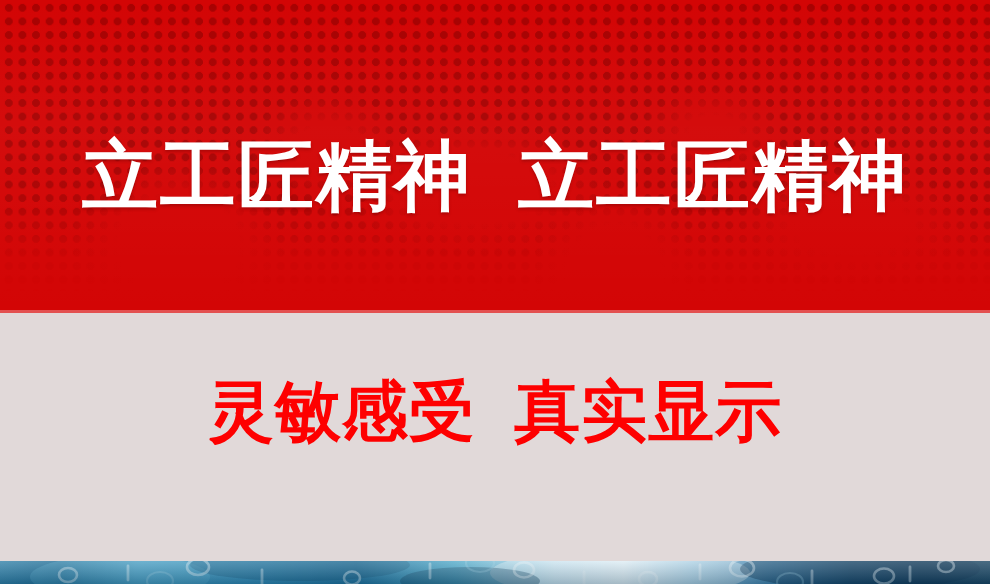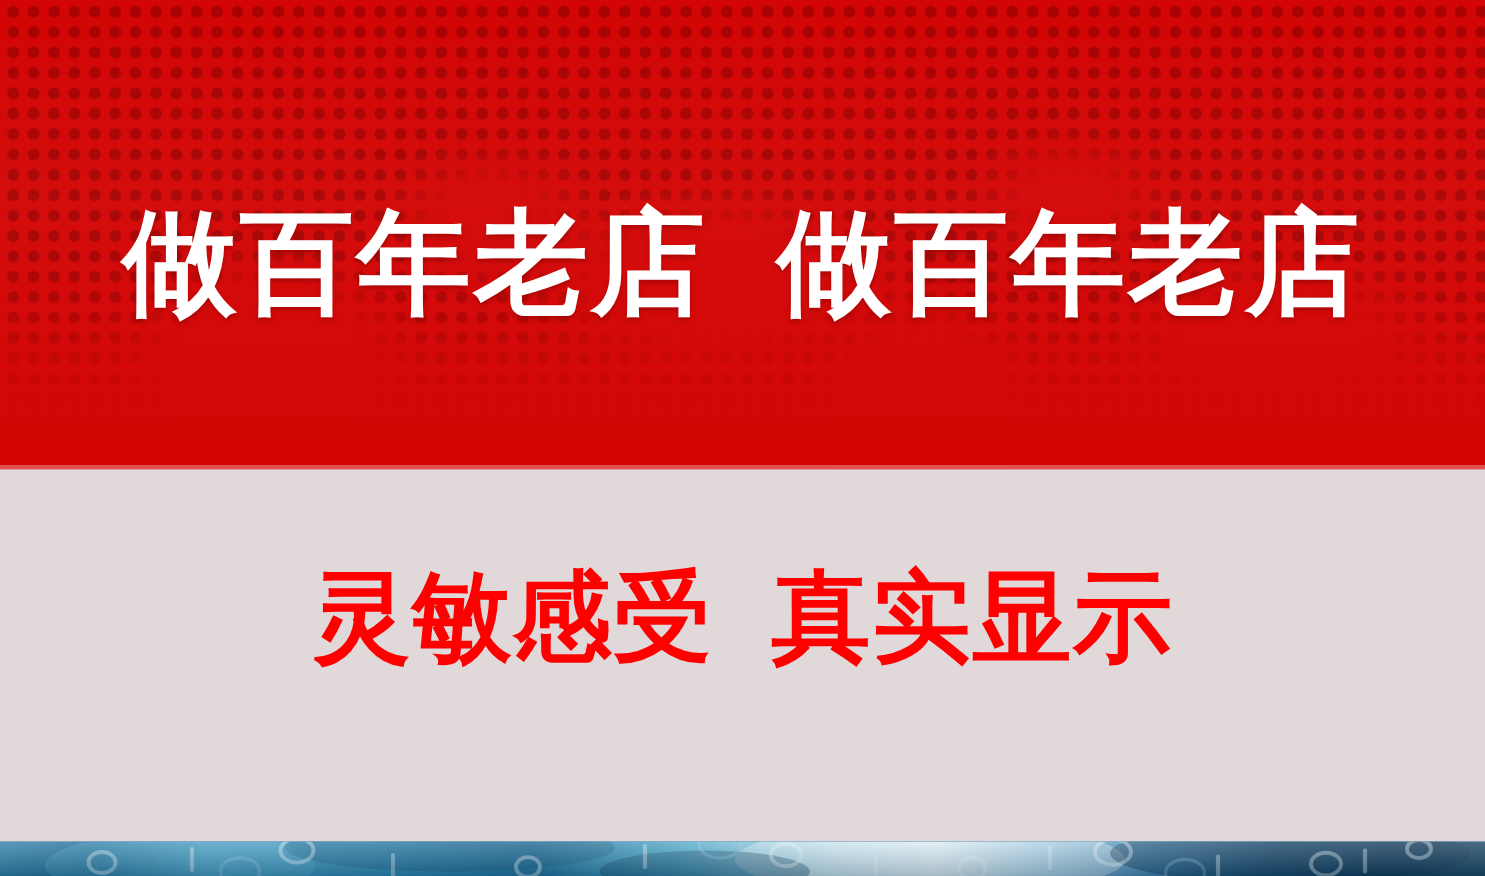--- a/index.html
+++ b/index.html
@@ -158,21 +158,21 @@
 </head>
 <body>
 
 <div id="banner">
 
   <div class="red-band">
     <div class="dot-layer"></div>
     <div class="dot-dissolve"></div>
     <div class="red-sheen"></div>
     <div class="red-bottom-rule"></div>
-    <div class="headline">做百年老店  做百年老店</div>
+    <div class="headline">立工匠精神  立工匠精神</div>
   </div>
 
   <div class="light-panel">
     <div class="tagline">灵敏感受  真实显示</div>
   </div>
 
   <div class="tech-strip">
     <svg viewBox="0 0 990 23" preserveAspectRatio="none">
       <defs>
         <linearGradient id="stripGrad" x1="0" y1="0" x2="1" y2="0">

